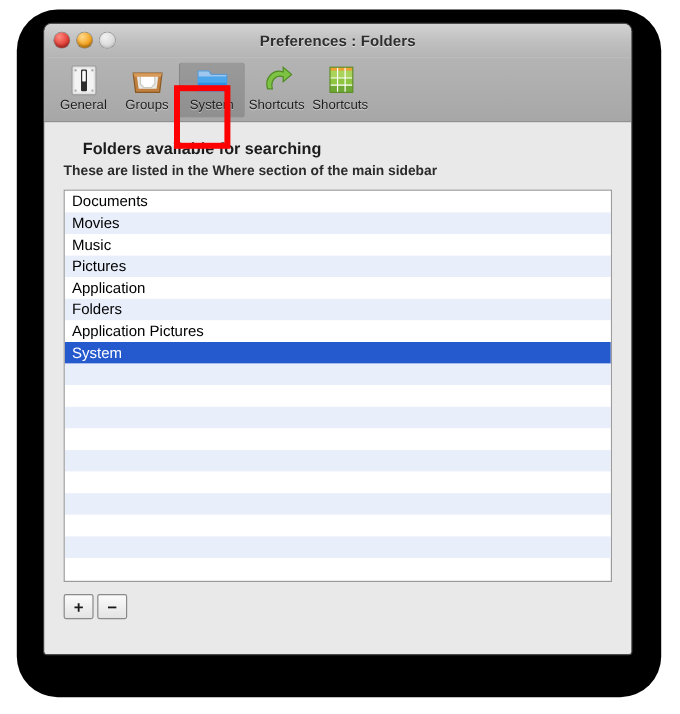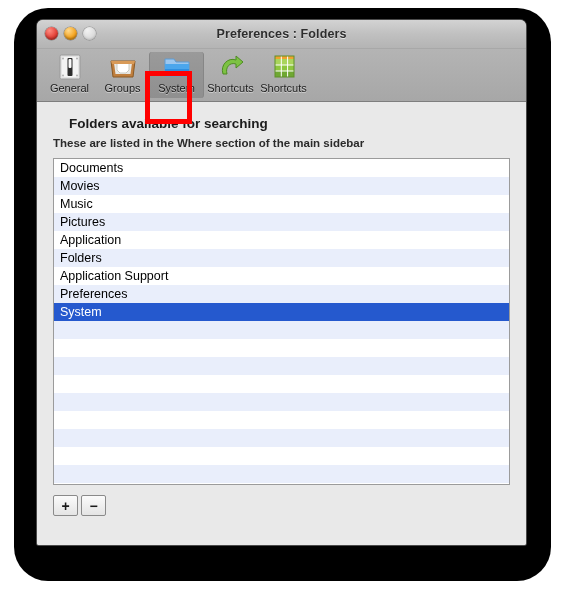--- a/index.html
+++ b/index.html
@@ -295,22 +295,21 @@
       <div class="section-title">Folders available for searching</div>
       <div class="section-sub">These are listed in the Where section of the main sidebar</div>
 
       <div class="listbox" id="folder-list">
           <div class="row odd">Documents</div>
           <div class="row even">Movies</div>
           <div class="row odd">Music</div>
           <div class="row even">Pictures</div>
           <div class="row odd">Application</div>
           <div class="row even">Folders</div>
-          <div class="row odd">Application Support</div>
-          <div class="row even">Preferences</div>
+          <div class="row odd">Application Pictures</div>
           <div class="row selected">System</div>
           <div class="row even">&nbsp;</div>
           <div class="row odd">&nbsp;</div>
           <div class="row even">&nbsp;</div>
           <div class="row odd">&nbsp;</div>
           <div class="row even">&nbsp;</div>
           <div class="row odd">&nbsp;</div>
           <div class="row even">&nbsp;</div>
           <div class="row odd">&nbsp;</div>
           <div class="row even">&nbsp;</div>

